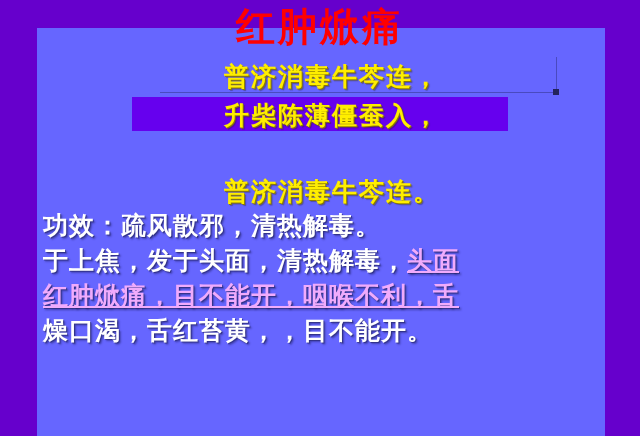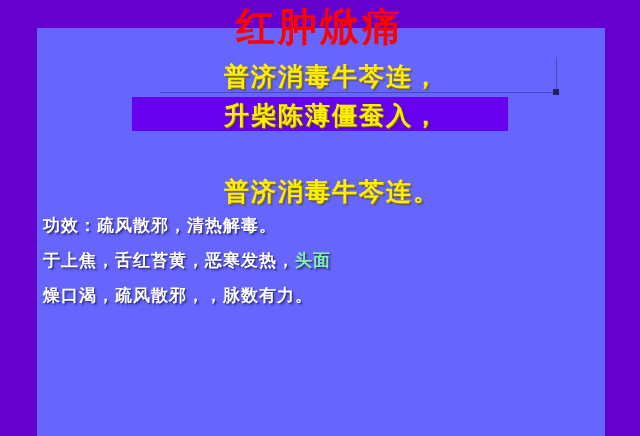--- a/index.html
+++ b/index.html
@@ -86,28 +86,28 @@
     height: 34px;
     background: #6600ee;
   }
   
   #body-block {
     position: absolute;
     left: 43px;
     top: 208px;
     width: 570px;
     color: #ffffff;
-    font-size: 17px;
+    font-size: 25px;
     line-height: 35px;
     font-weight: bold;
     letter-spacing: 1px;
     text-shadow: 1px 1px 0 rgba(40,40,110,.65), 2px 2px 2px rgba(20,20,80,.45);
   }
   .body-line { white-space: nowrap; }
-  .hl-yellow { color: #86efac; }
+  .hl-yellow { color: #f0abfc; text-decoration: underline; }
 </style>
 </head>
 <body>
 
 <div id="slide">
 
   <div id="content-panel"></div>
 
   <div id="verse-box-outline"></div>
   <div id="verse-box-handle"></div>
@@ -115,17 +115,18 @@
   <div id="verse-2-highlight"></div>
 
   <div id="title">红肿焮痛</div>
 
   <div class="verse-line" id="verse-1">普济消毒牛芩连，</div>
   <div class="verse-line" id="verse-2">升柴陈薄僵蚕入，</div>
   <div class="verse-line" id="verse-4">普济消毒牛芩连。</div>
 
   <div id="body-block">
     <div class="body-line">功效：疏风散邪，清热解毒。</div>
-    <div class="body-line"><span>于上焦，舌红苔黄，恶寒发热，</span><span class="hl-yellow">头面</span></div>
-    <div class="body-line">燥口渴，疏风散邪，，脉数有力。</div>
+    <div class="body-line"><span>于上焦，发于头面，清热解毒，</span><span class="hl-yellow">头面</span></div>
+    <div class="body-line hl-yellow">红肿焮痛，目不能开，咽喉不利，舌</div>
+    <div class="body-line">燥口渴，舌红苔黄，，目不能开。</div>
   </div>
 
 </div>
 
 </body></html>

